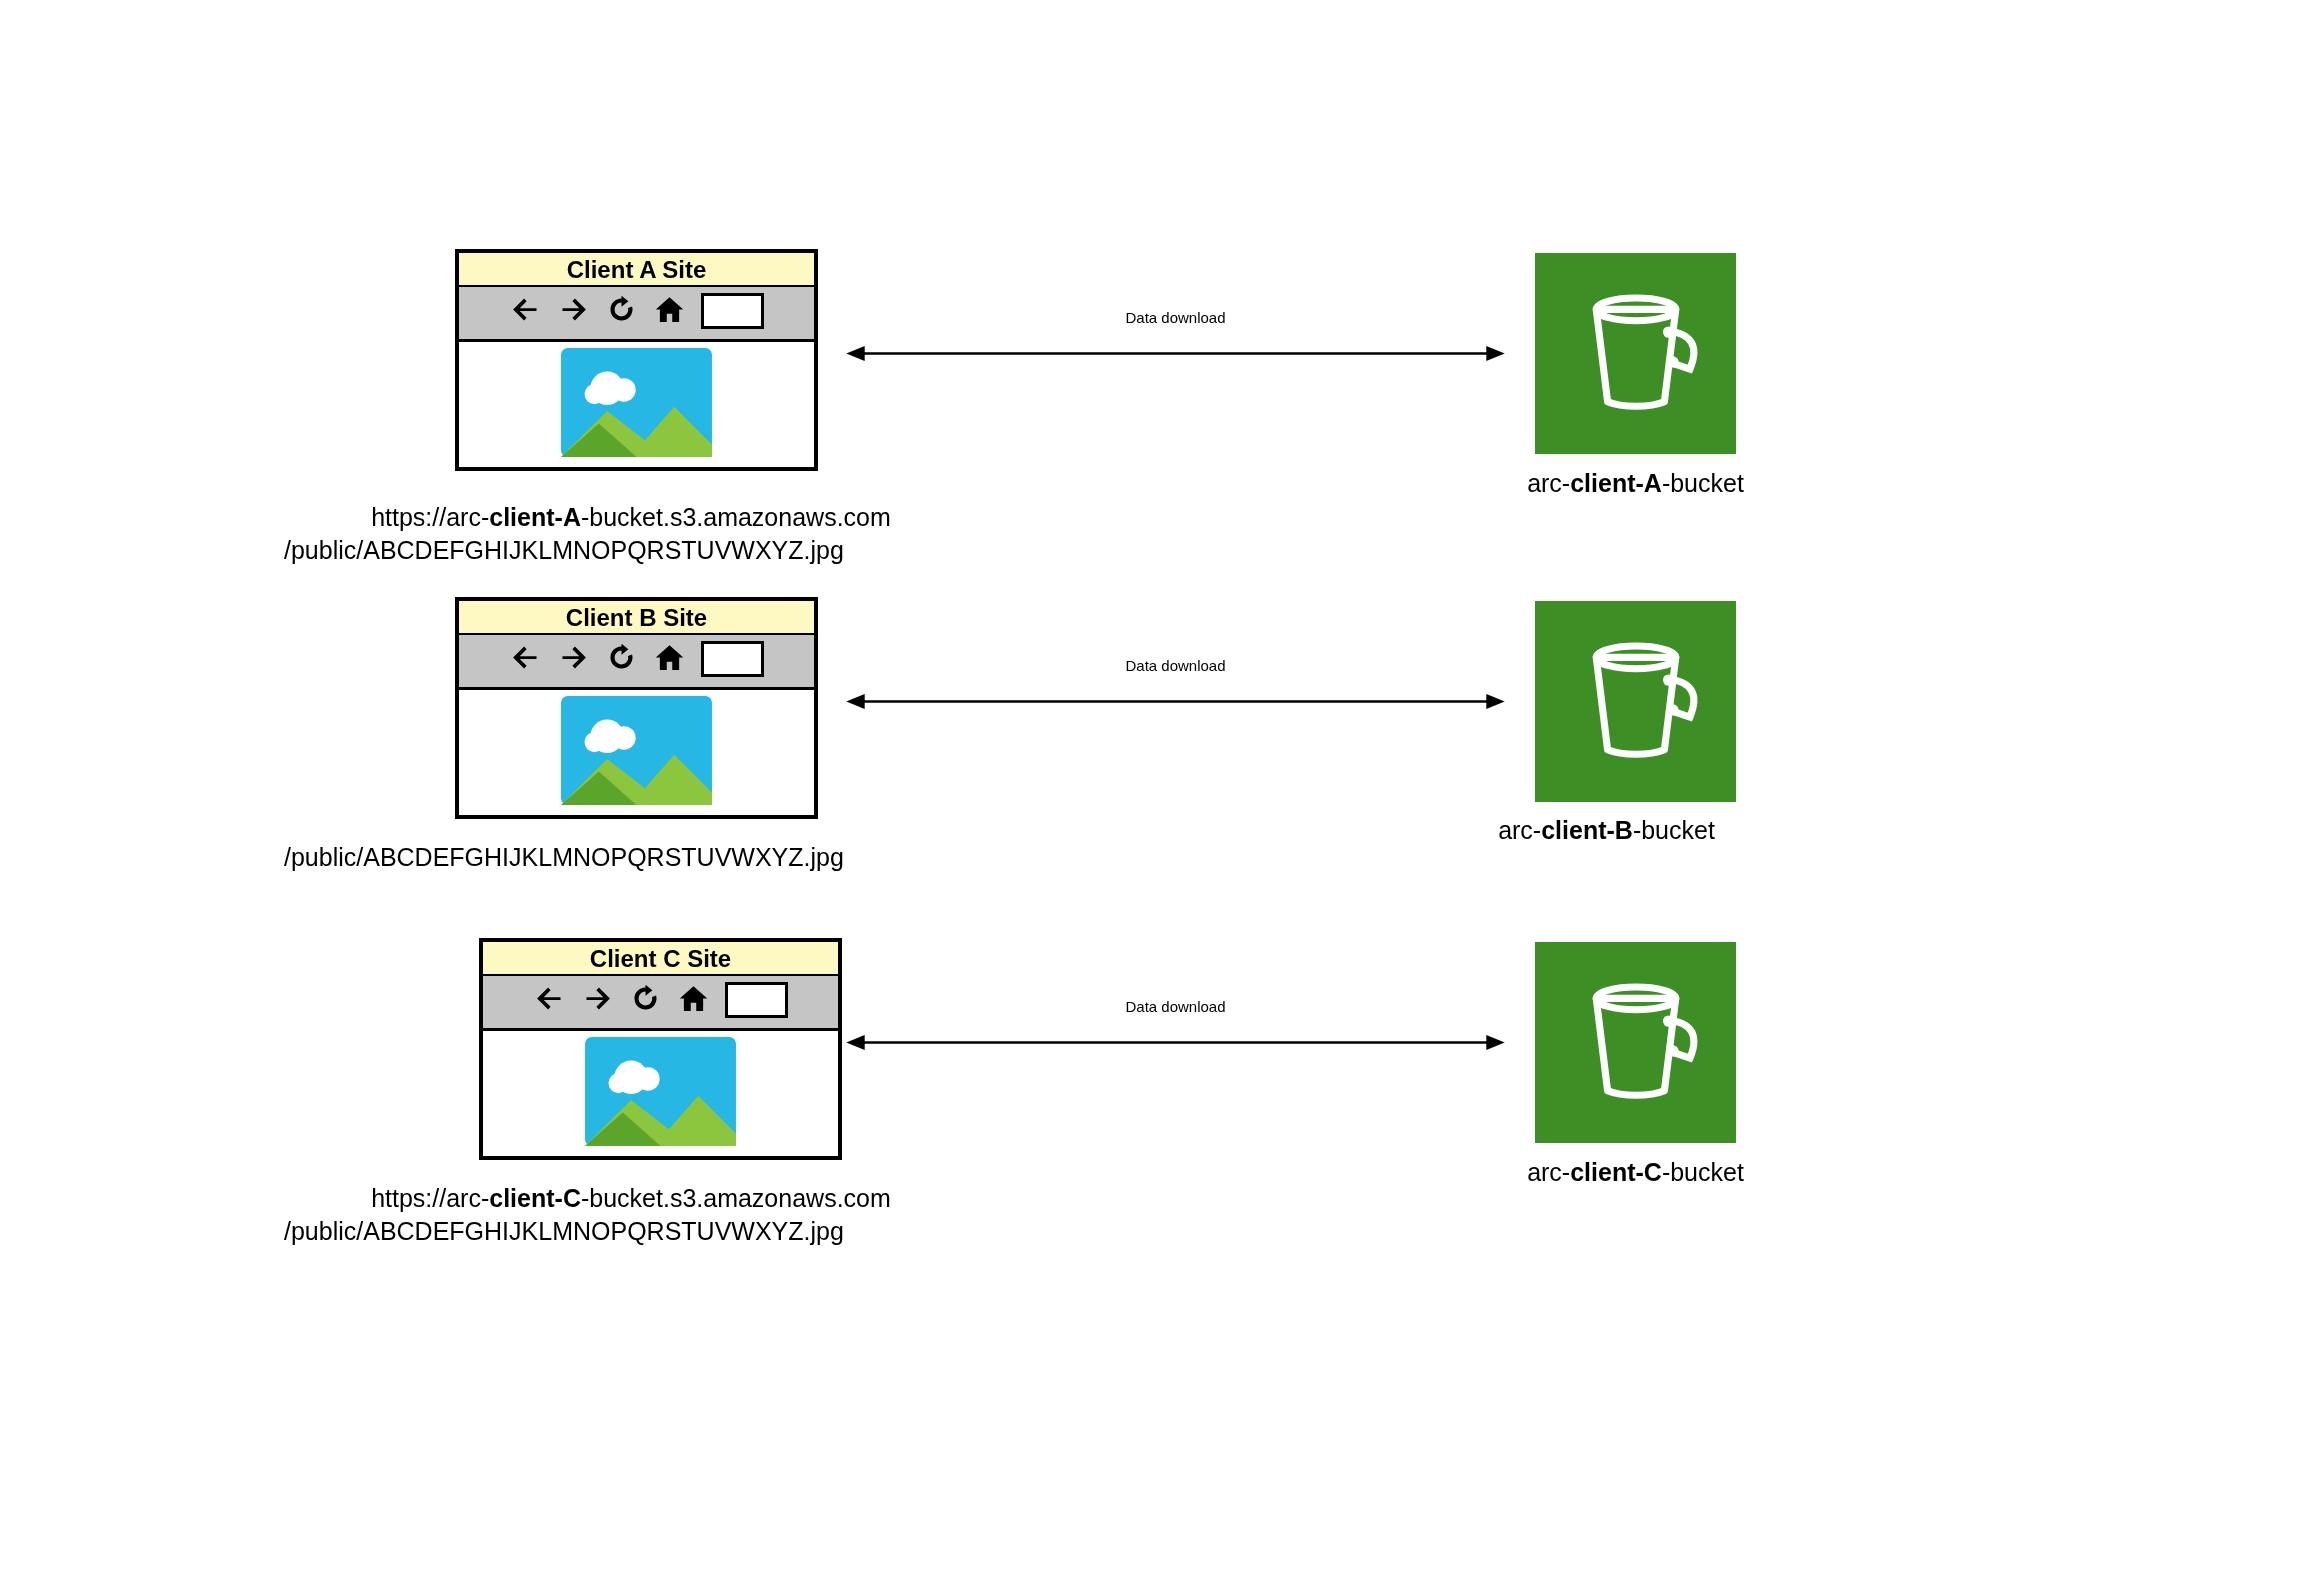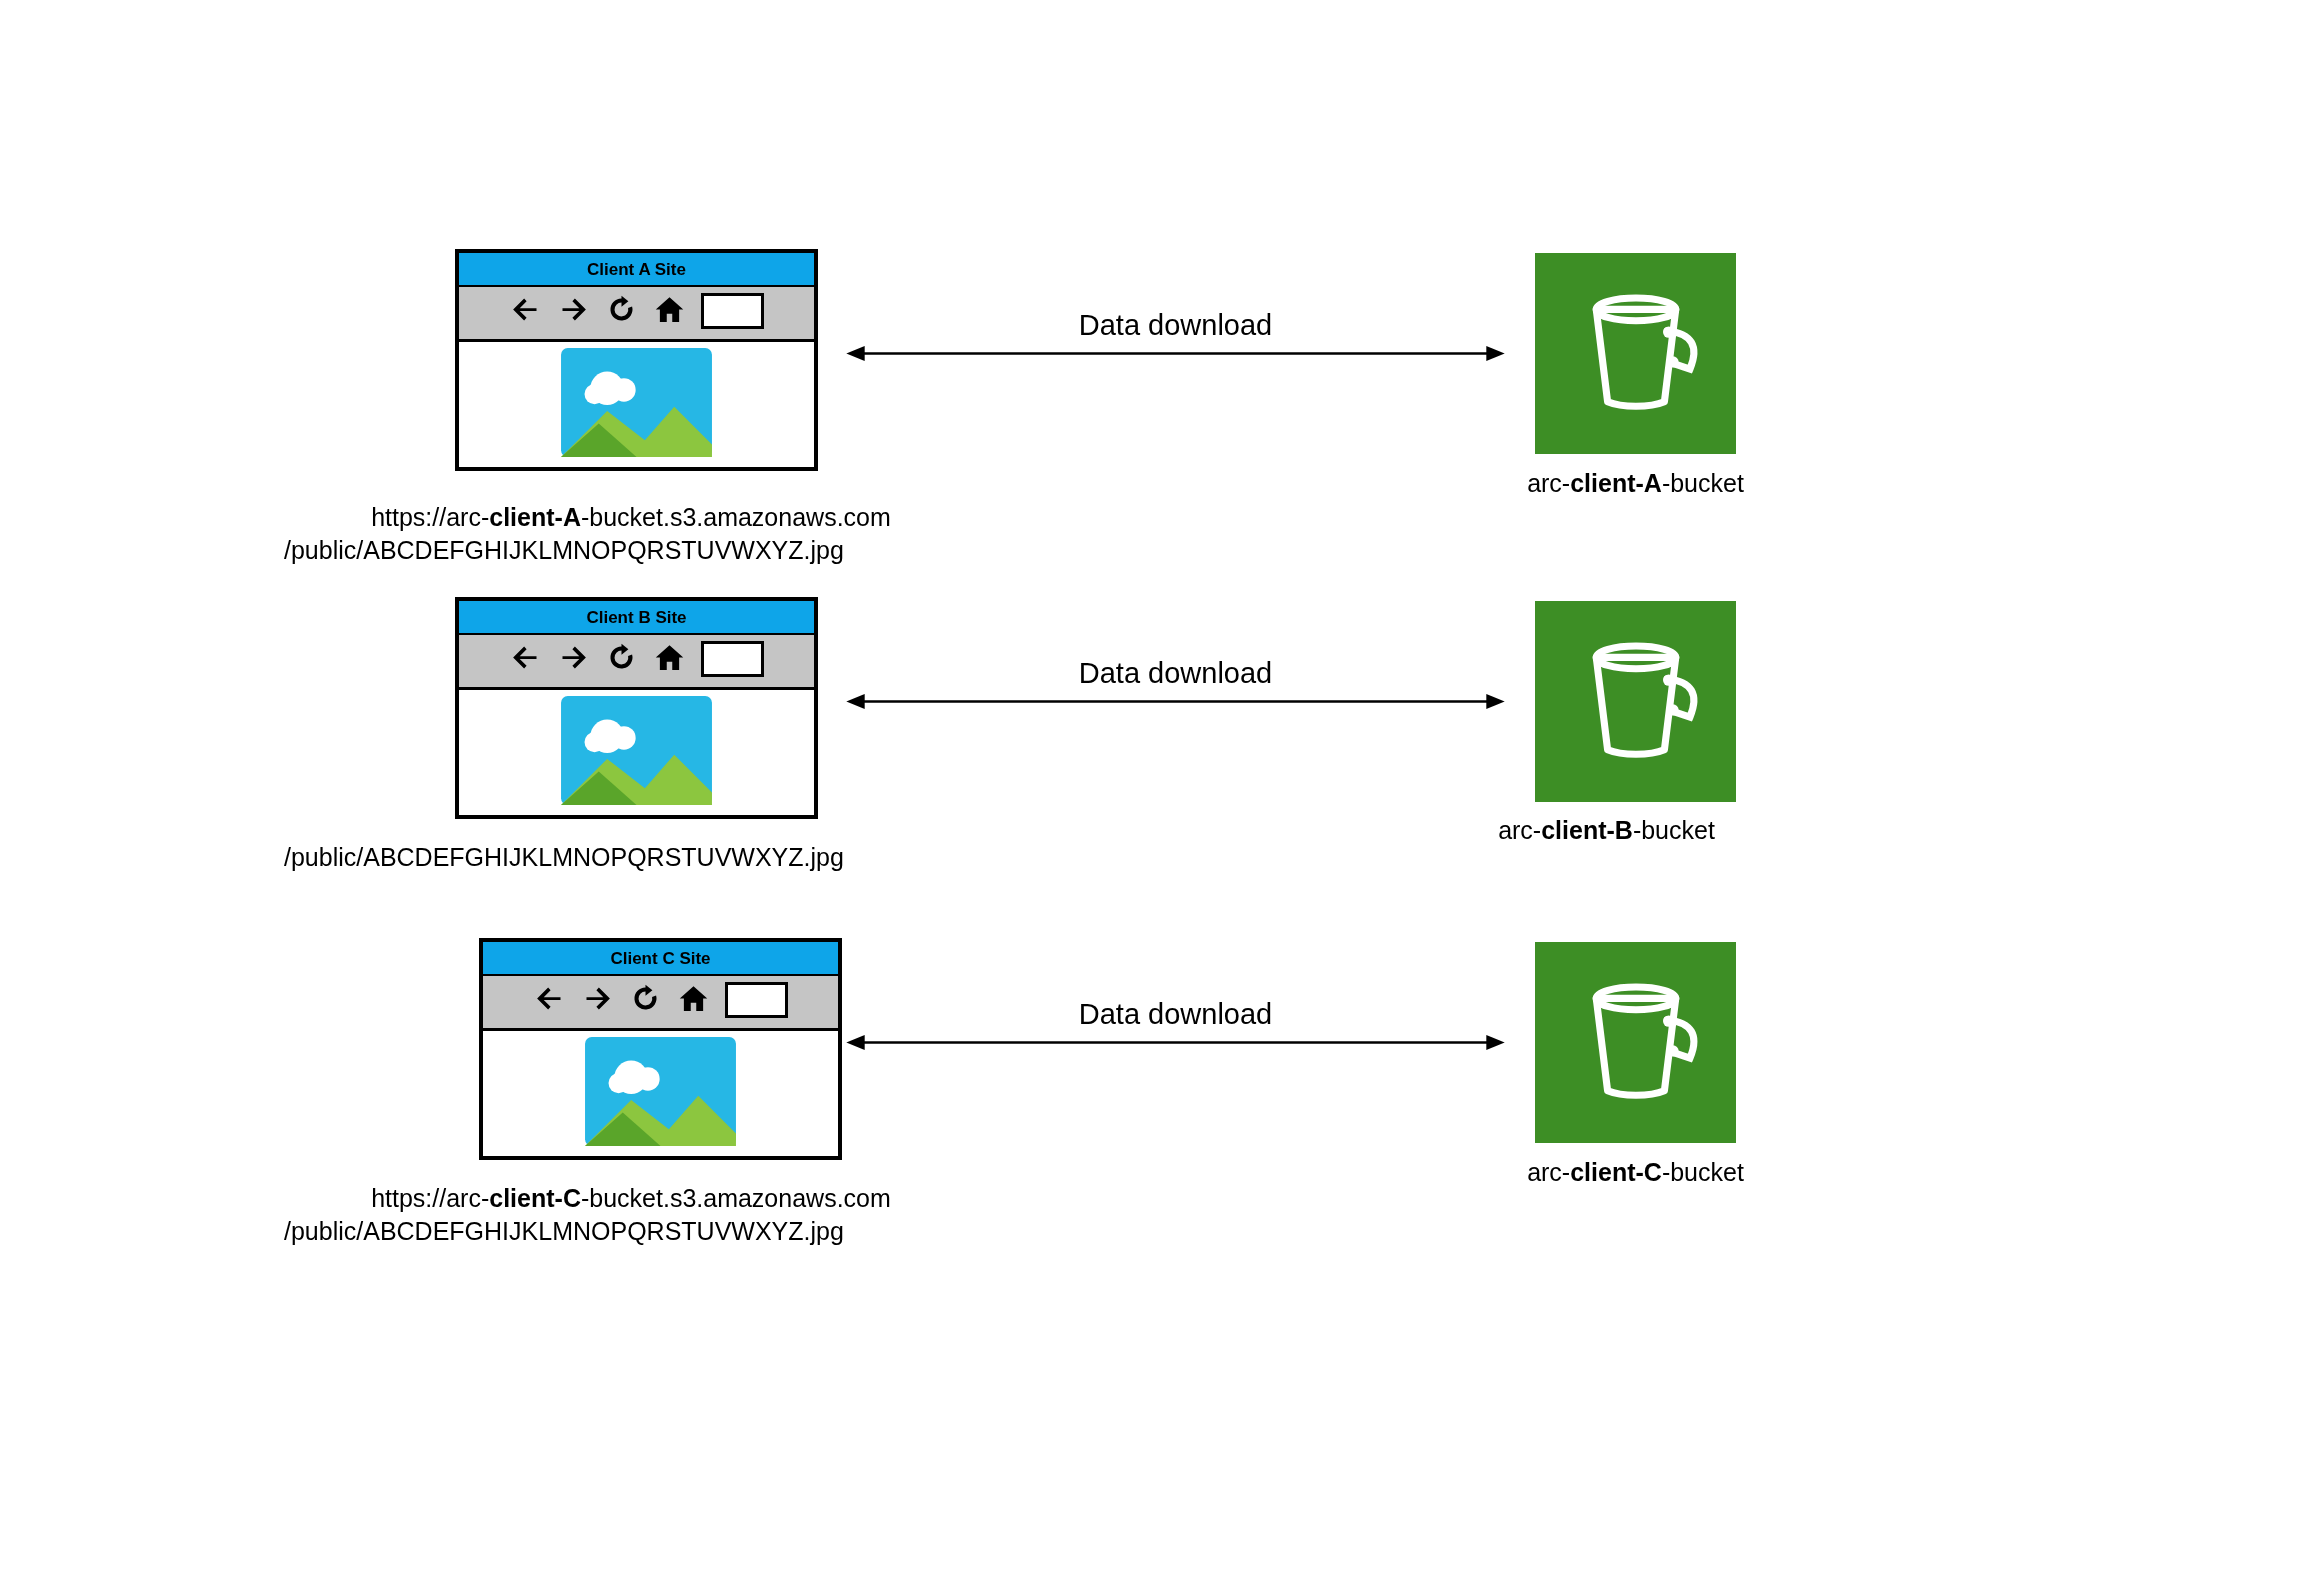--- a/index.html
+++ b/index.html
@@ -15,25 +15,25 @@
     height: 1575px;
   }
   
   .browser {
     position: absolute;
     border: 4.2px solid #000;
     background: #fff;
     width: 355px;
   }
   .browser .titlebar {
-    background: #0ea5e9;
+    background: #fef9c3;
     border-bottom: 2.5px solid #000;
     text-align: center;
     font-weight: bold;
-    font-size: 17px;
+    font-size: 24px;
     line-height: 30px;
     padding-top: 1.7px;
   }
   .browser .toolbar {
     background: #c5c5c5;
     border-bottom: 3.3px solid #000;
     height: 42px;
     display: flex;
     align-items: center;
     justify-content: center;
@@ -66,21 +66,21 @@
   }
   
   .arrow-wrap {
     position: absolute;
   }
   .arrow-wrap svg {
     display: block;
   }
   .arrow-label {
     position: absolute;
-    font-size: 29px;
+    font-size: 15px;
     white-space: nowrap;
     text-align: center;
   }
   
   .s3tile {
     position: absolute;
     width: 201px;
     height: 201px;
     background: #3d8e25;
     display: flex;

